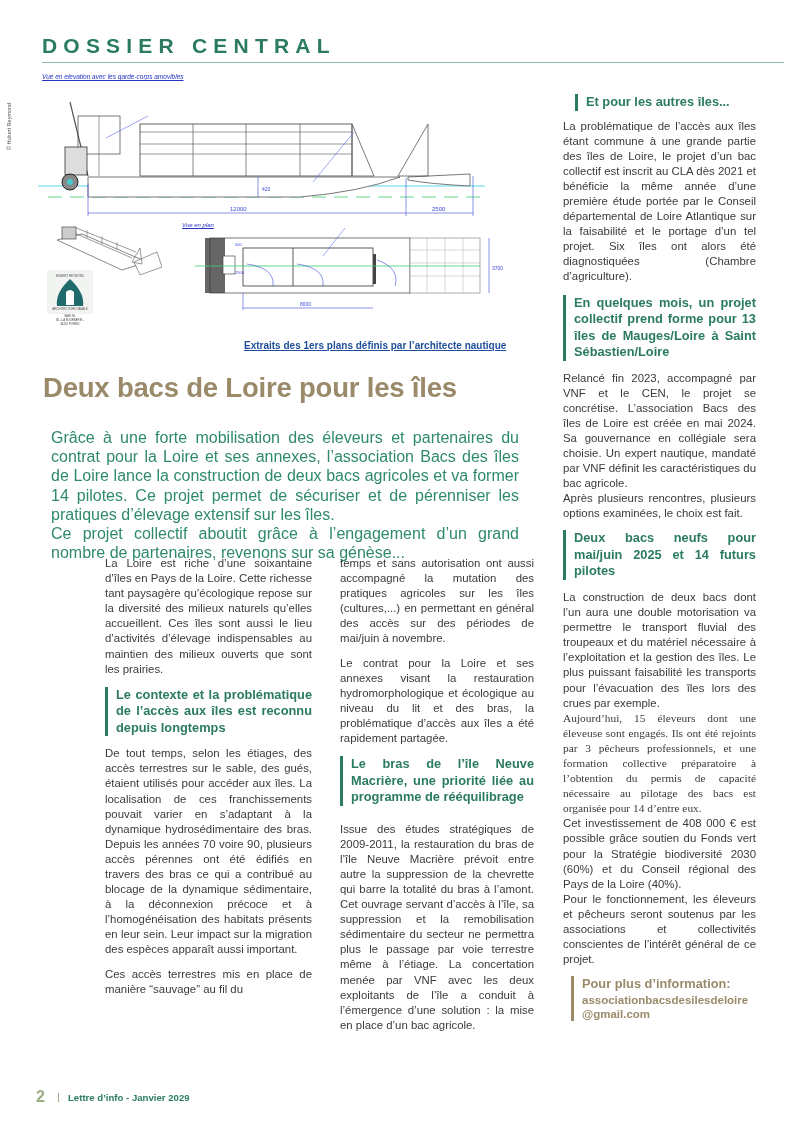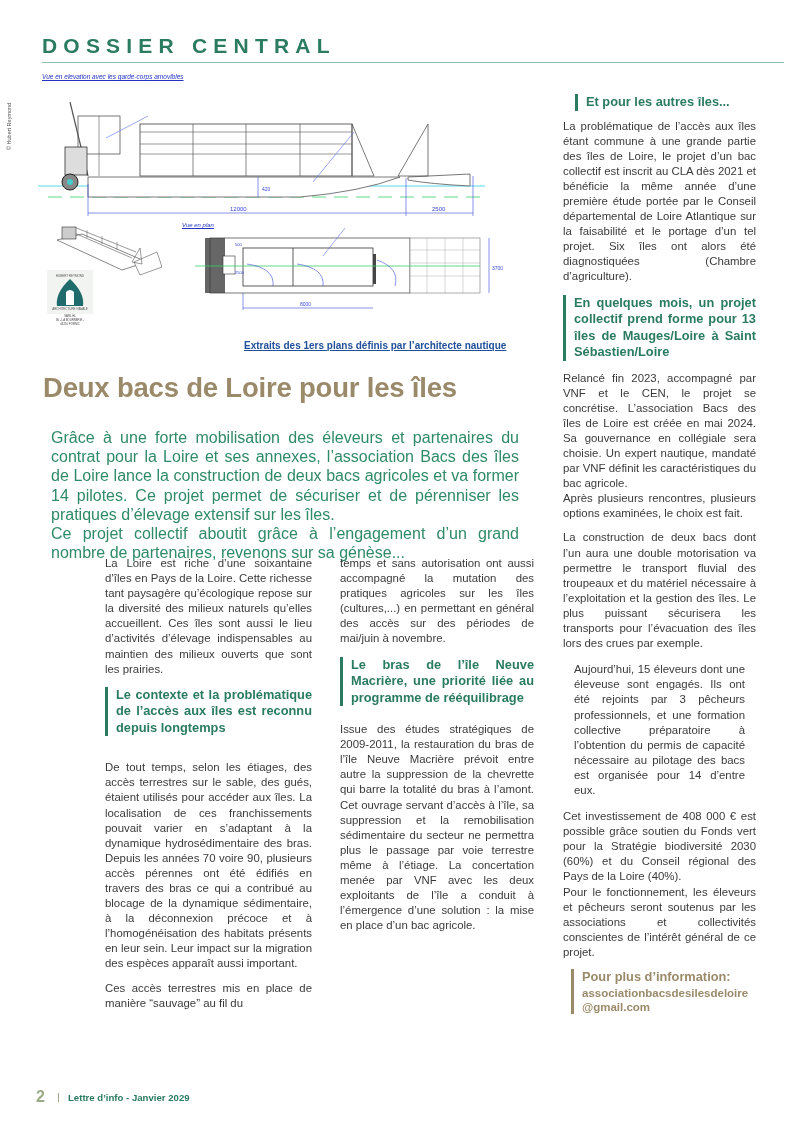--- a/index.html
+++ b/index.html
@@ -136,39 +136,41 @@
 
 <h2 class="abs headline">Deux bacs de Loire pour les îles</h2>
 
 <div class="abs lead">
   <p>Grâce à une forte mobilisation des éleveurs et partenaires du contrat pour la Loire et ses annexes, l’association Bacs des îles de Loire lance la construction de deux bacs agricoles et va former 14 pilotes. Ce projet permet de sécuriser et de pérenniser les pratiques d’élevage extensif sur les îles.</p>
   <p>Ce projet collectif aboutit grâce à l’engagement d’un grand nombre de partenaires, revenons sur sa génèse...</p>
 </div>
 
 <div class="abs col" style="left:105px;top:556px;width:207px;">
   <p>La Loire est riche d’une soixantaine d’îles en Pays de la Loire. Cette richesse tant paysagère qu’écologique repose sur la diversité des milieux naturels qu’elles accueillent. Ces îles sont aussi le lieu d’activités d’élevage indispensables au maintien des milieux ouverts que sont les prairies.</p>
-  <h3 class="subhead" style="margin:10px 0 24px 0;">Le contexte et la problématique de l’accès aux îles est reconnu depuis longtemps</h3>
+  <h3 class="subhead" style="margin:10px 0 10px 0;">Le contexte et la problématique de l’accès aux îles est reconnu depuis longtemps</h3>
   <p>De tout temps, selon les étiages, des accès terrestres sur le sable, des gués, étaient utilisés pour accéder aux îles. La localisation de ces franchissements pouvait varier en s’adaptant à la dynamique hydrosédimentaire des bras. Depuis les années 70 voire 90, plusieurs accès pérennes ont été édifiés en travers des bras ce qui a contribué au blocage de la dynamique sédimentaire, à la déconnexion précoce et à l’homogénéisation des habitats présents en leur sein. Leur impact sur la migration des espèces apparaît aussi important.</p>
   <p>Ces accès terrestres mis en place de manière “sauvage” au fil du</p>
 </div>
 
 <div class="abs col" style="left:340px;top:556px;width:194px;">
   <p>temps et sans autorisation ont aussi accompagné la mutation des pratiques agricoles sur les îles (cultures,...) en permettant en général des accès sur des périodes de mai/juin à novembre.</p>
+  <p>Le contrat pour la Loire et ses annexes visant la restauration hydromorphologique et écologique au niveau du lit et des bras, la problématique d’accès aux îles a été rapidement partagée.</p>
   <h3 class="subhead" style="margin:10px 0 16px 0;">Le bras de l’île Neuve Macrière, une priorité liée au programme de rééquilibrage</h3>
   <p>Issue des études stratégiques de 2009-2011, la restauration du bras de l’île Neuve Macrière prévoit entre autre la suppression de la chevrette qui barre la totalité du bras à l’amont. Cet ouvrage servant d’accès à l’île, sa suppression et la remobilisation sédimentaire du secteur ne permettra plus le passage par voie terrestre même à l’étiage. La concertation menée par VNF avec les deux exploitants de l’île a conduit à l’émergence d’une solution : la mise en place d’un bac agricole.</p>
 </div>
 
 <div class="abs col" style="left:563px;top:94px;width:193px;">
   <h3 class="subhead" style="margin:0 0 8px 12px;">Et pour les autres îles...</h3>
   <p>La problématique de l’accès aux îles étant commune à une grande partie des îles de Loire, le projet d’un bac collectif est inscrit au CLA dès 2021 et bénéficie la même année d’une première étude portée par le Conseil départemental de Loire Atlantique sur la faisabilité et le portage d’un tel projet. Six îles ont alors été diagnostiquées (Chambre d’agriculture).</p>
   <h3 class="subhead" style="margin:10px 0 10px 0;">En quelques mois, un projet collectif prend forme pour 13 îles de Mauges/Loire à Saint Sébastien/Loire</h3>
   <p style="margin:0;">Relancé fin 2023, accompagné par VNF et le CEN, le projet se concrétise. L’association Bacs des îles de Loire est créée en mai 2024. Sa gouvernance en collégiale sera choisie. Un expert nautique, mandaté par VNF définit les caractéristiques du bac agricole.</p>
   <p>Après plusieurs rencontres, plusieurs options examinées, le choix est fait.</p>
-  <p style="margin:0;">La construction de deux bacs dont l’un aura une double motorisation va permettre le transport fluvial des troupeaux et du matériel nécessaire à l’exploitation et la gestion des îles. Le plus puissant sécurisera les transports pour l’évacuation des îles lors des crues par exemple.</p>
-  <p style="margin:11px;">Aujourd’hui, 15 éleveurs dont une éleveuse sont engagés. Ils ont été rejoints par 3 pêcheurs professionnels, et une formation collective préparatoire à l’obtention du permis de capacité nécessaire au pilotage des bacs est organisée pour 14 d’entre eux.</p>
+  <h3 class="subhead" style="margin:6px 0 10px 0;">Deux bacs neufs pour mai/juin 2025 et 14 futurs pilotes</h3>
+  <p style="margin:0;">La construction de deux bacs dont l’un aura une double motorisation va permettre le transport fluvial des troupeaux et du matériel nécessaire à l’exploitation et la gestion des îles. Le plus puissant faisabilité les transports pour l’évacuation des îles lors des crues par exemple.</p>
+  <p style="margin:0;font-family:Liberation Serif, serif;">Aujourd’hui, 15 éleveurs dont une éleveuse sont engagés. Ils ont été rejoints par 3 pêcheurs professionnels, et une formation collective préparatoire à l’obtention du permis de capacité nécessaire au pilotage des bacs est organisée pour 14 d’entre eux.</p>
   <p style="margin:0;">Cet investissement de 408 000 € est possible grâce soutien du Fonds vert pour la Stratégie biodiversité 2030 (60%) et du Conseil régional des Pays de la Loire (40%).</p>
   <p>Pour le fonctionnement, les éleveurs et pêcheurs seront soutenus par les associations et collectivités conscientes de l’intérêt général de ce projet.</p>
   <div class="subhead tan" style="margin-top:8px;">
     <div>Pour plus d’information:</div>
     <div style="font-size:11.5px;line-height:14px;">
       <span>associationbacsdesilesdeloire</span><br>
       <span>@gmail.com</span>
     </div>
   </div>
 </div>

